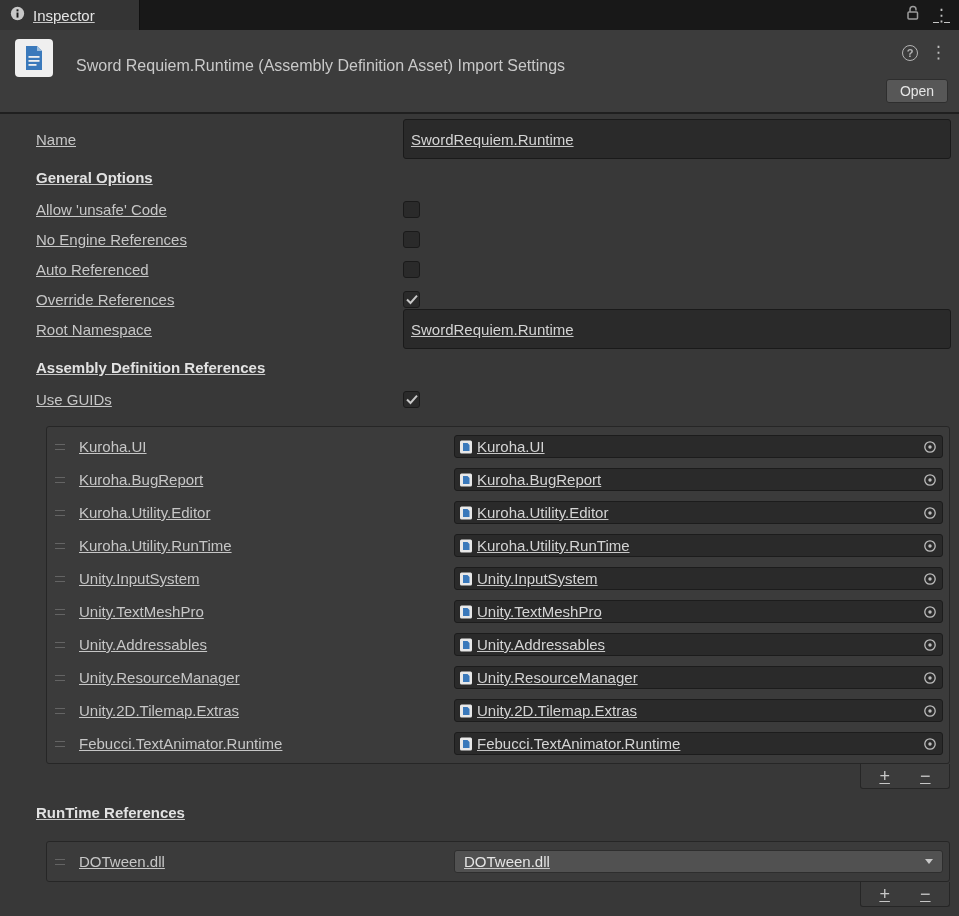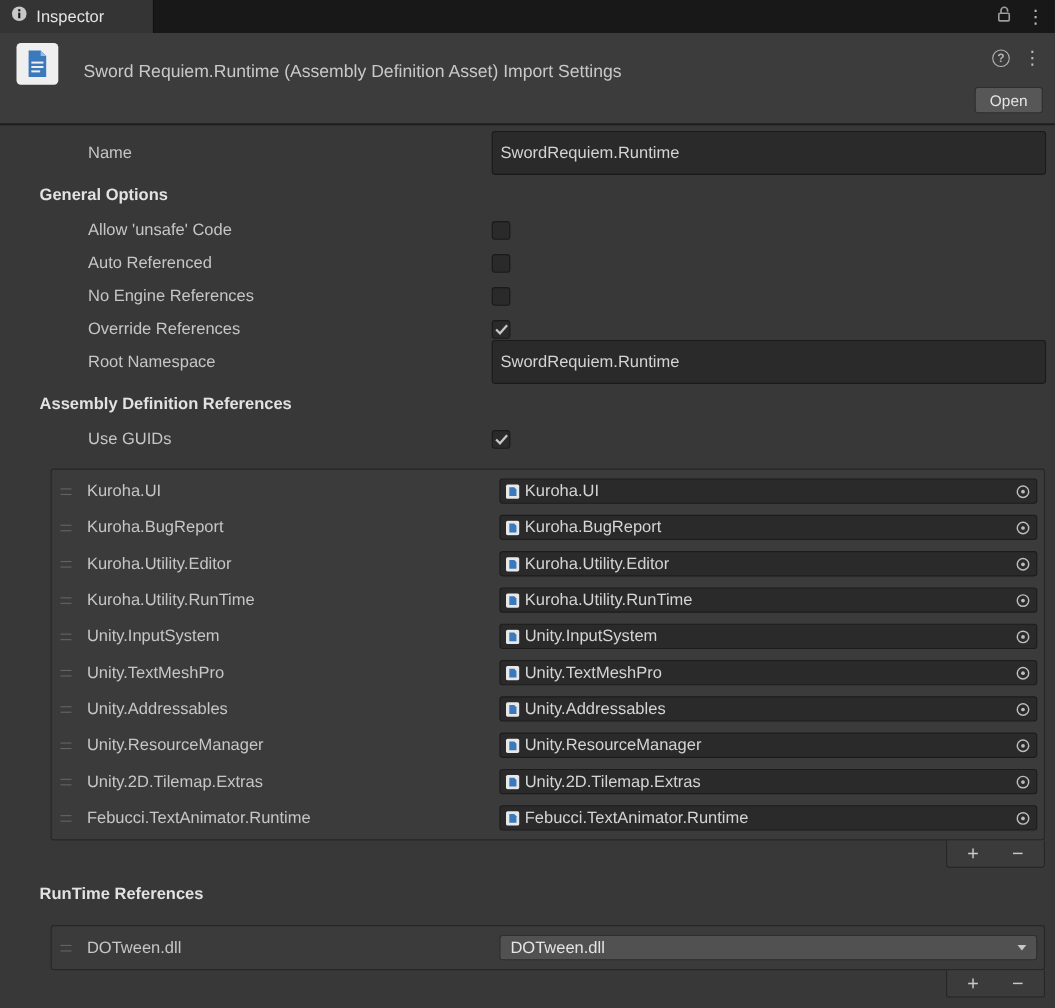--- a/index.html
+++ b/index.html
@@ -4,21 +4,21 @@
 <style>
   * { margin:0; padding:0; box-sizing:border-box; }
   html,body { width:959px; height:916px; }
   body {
     background:#383838;
     font-family:"Liberation Sans", sans-serif;
     color:#C6C6C6;
     overflow:hidden;
     -webkit-font-smoothing:antialiased;
   }
-  .window { width:959px; height:916px; position:relative; }
+  .window { width:959px; height:916px; position:relative;text-decoration:underline; }
 
   
   .tabbar {
     height:30px; background:#181818;
     display:flex; align-items:stretch;
   }
   .tab {
     display:flex; align-items:center; gap:8px;
     padding:0 18px 0 10px; background:#343434;
     border-right:1px solid #101010;
@@ -54,21 +54,21 @@
     background:#575757; border:1px solid #2E2E2E; border-radius:3px;
     color:#e5e5e5; font-size:14px; font-family:inherit; cursor:default;
   }
 
   
   .ibody { padding-top:10px; }
   .prop-row {
     display:flex; align-items:center; height:30px;
     padding-left:36px; padding-right:8px;
   }
-  .prop-row .label { flex:0 0 367px; font-size:15px; color:#C6C6C6;margin-left:44px; }
+  .prop-row .label { flex:0 0 367px; font-size:15px; color:#C6C6C6; }
   .text-field {
     flex:1; height:40px;
     background:#2A2A2A; border:1px solid #1A1A1A; border-radius:3px;
     color:#D4D4D4; font-size:15px; font-family:inherit;
     padding:0 7px; outline:none;
   }
   h2 {
     font-size:15px; font-weight:bold; color:#E2E2E2;
     padding:15px 0 8px 36px;
   }
@@ -182,28 +182,28 @@
 
     <div id="general-rows">
   <div class="prop-row">
     <span class="label">Allow 'unsafe' Code</span>
     <span class="checkbox">
       
     </span>
   </div>
 
   <div class="prop-row">
-    <span class="label">Auto Referenced</span>
+    <span class="label">No Engine References</span>
     <span class="checkbox">
       
     </span>
   </div>
 
   <div class="prop-row">
-    <span class="label">No Engine References</span>
+    <span class="label">Auto Referenced</span>
     <span class="checkbox">
       
     </span>
   </div>
 
   <div class="prop-row">
     <span class="label">Override References</span>
     <span class="checkbox checked">
       <svg width="12" height="11" viewBox="0 0 12 10">
         <polyline points="1,5 4.5,8.5 11,1.2" fill="none" stroke="#C8C8C8" stroke-width="2"></polyline>

